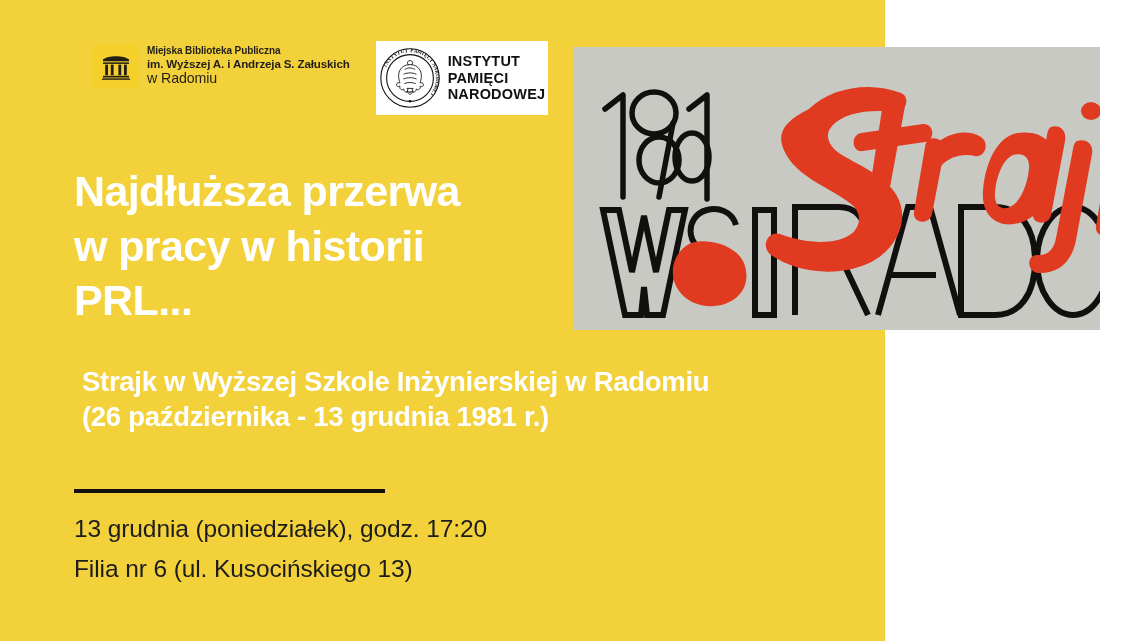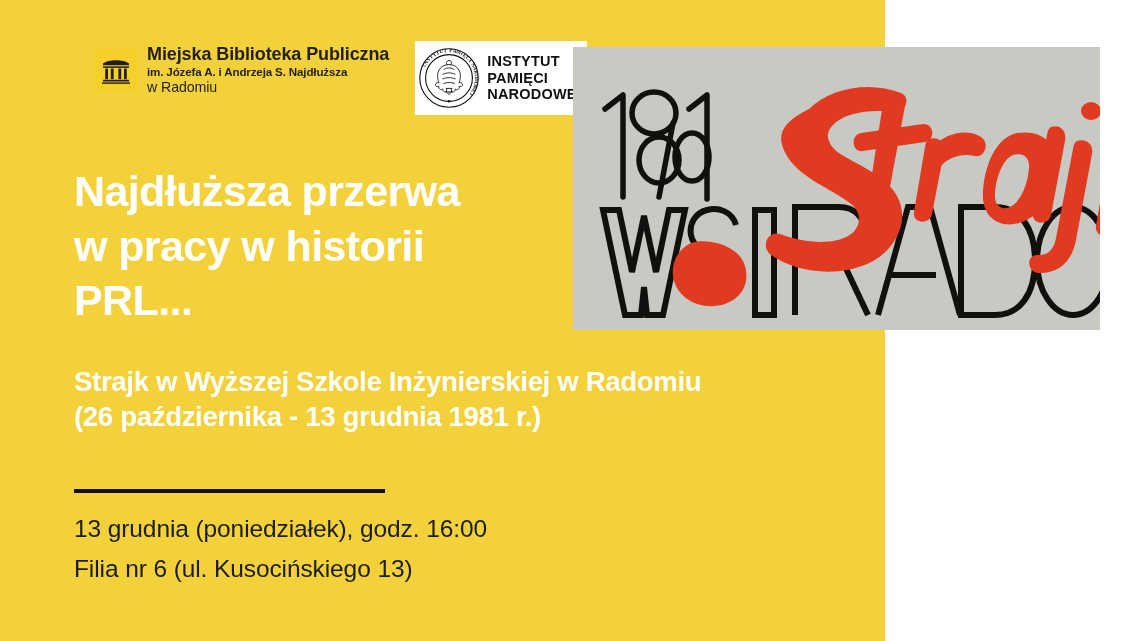--- a/index.html
+++ b/index.html
@@ -57,21 +57,21 @@
     flex: 0 0 auto;
   }
   .mbp-mark svg { display: block; }
   .mbp-text {
     display: flex;
     flex-direction: column;
     line-height: 1.18;
     color: #231f18;
   }
   .mbp-line1 {
-    font-size: 18px;
+    font-size: 10px;
     font-weight: 700;
     letter-spacing: -0.1px;
     white-space: nowrap;
   }
   .mbp-line2 {
     font-size: 11.6px;
     font-weight: 700;
     letter-spacing: -0.15px;
     white-space: nowrap;
   }
@@ -116,21 +116,21 @@
     font-weight: 700;
     line-height: 1.27;
     letter-spacing: -0.6px;
     white-space: pre-line;
     margin-top: 16px;
   }
 
   
   .subtitle {
     position: absolute;
-    left: 74px;
+    left: 82px;
     top: 364px;
     width: 800px;
     color: #ffffff;
     font-size: 27.5px;
     font-weight: 700;
     line-height: 1.28;
     letter-spacing: -0.3px;
     white-space: pre-line;
   }
 
@@ -200,21 +200,21 @@
             <rect x="11.8" y="15.6" width="2.8" height="10.6"></rect>
             <rect x="19.4" y="15.6" width="2.8" height="10.6"></rect>
             <rect x="25" y="15.6" width="2.8" height="10.6"></rect>
             <rect x="4" y="26.8" width="26" height="1.7"></rect>
             <rect x="3" y="29.4" width="28" height="1.4"></rect>
           </g>
         </svg>
       </div>
       <div class="mbp-text">
         <span class="mbp-line1">Miejska Biblioteka Publiczna</span>
-        <span class="mbp-line2">im. Józefa A. i Andrzeja S. Najdłuższa</span>
+        <span class="mbp-line2">im. Wyższej A. i Andrzeja S. Załuskich</span>
         <span class="mbp-line3">w Radomiu</span>
       </div>
     </div>
 
     <div class="ipn-logo">
       <svg class="ipn-seal" width="62" height="62" viewBox="0 0 62 62">
         <circle cx="31" cy="31" r="29.2" fill="none" stroke="#111" stroke-width="1.1"></circle>
         <circle cx="31" cy="31" r="23.4" fill="none" stroke="#111" stroke-width="1.1"></circle>
 
         <g fill="#111" font-family="'Liberation Serif', serif" font-size="5.1" font-weight="700">
@@ -270,21 +270,21 @@
   <div class="headline">Najdłuższa przerwa
 w pracy w historii
 PRL...</div>
 
   <div class="subtitle">Strajk w Wyższej Szkole Inżynierskiej w Radomiu
 (26 października - 13 grudnia 1981 r.)</div>
 
 
   <div class="divider"></div>
 
-  <div class="details">13 grudnia (poniedziałek), godz. 16:00
+  <div class="details">13 grudnia (poniedziałek), godz. 17:20
 Filia nr 6 (ul. Kusocińskiego 13)</div>
 
   <div class="photo">
     <svg width="527" height="283" viewBox="0 0 527 283">
       <rect x="0" y="0" width="527" height="283" fill="#c9c9c4"></rect>
 
       <g fill="none" stroke="#12100e" stroke-width="5.5" stroke-linecap="round" stroke-linejoin="round">
 
         <path d="M32 62 l18 -14 l0 102"></path>
 

